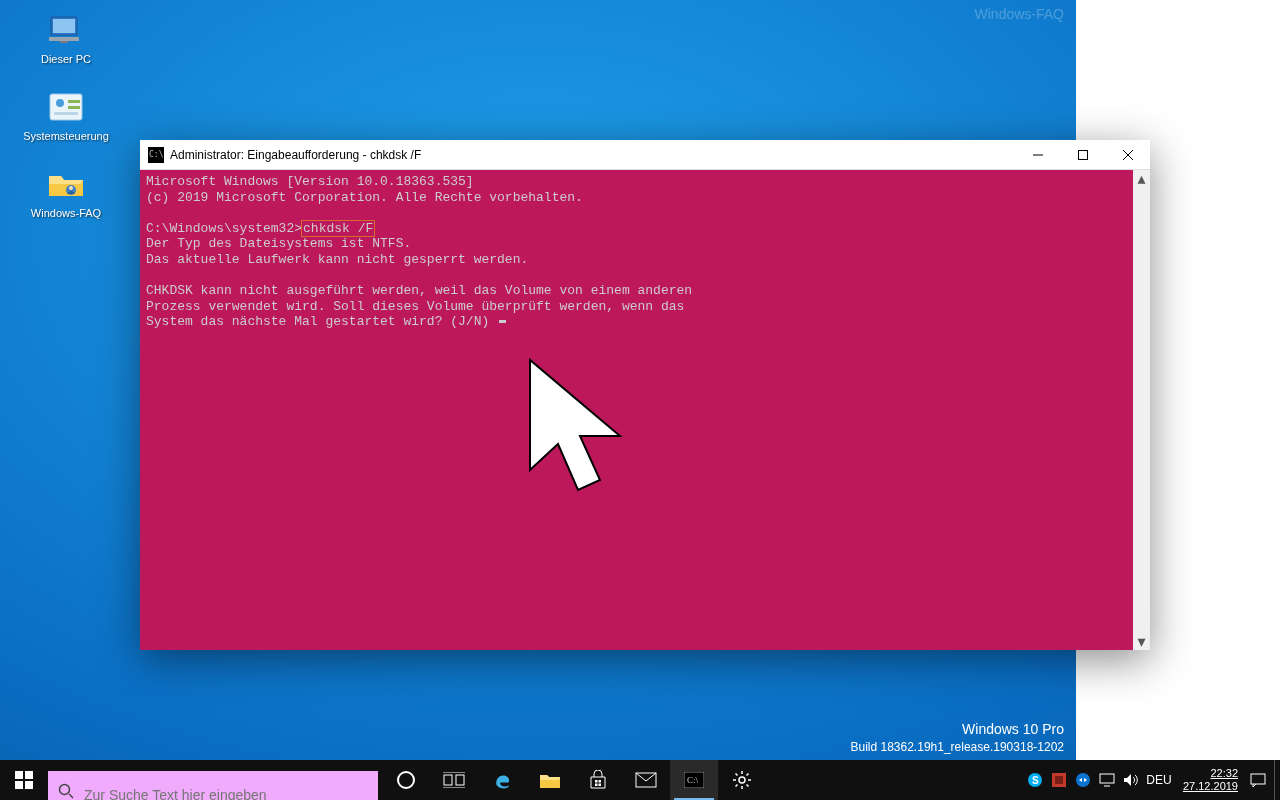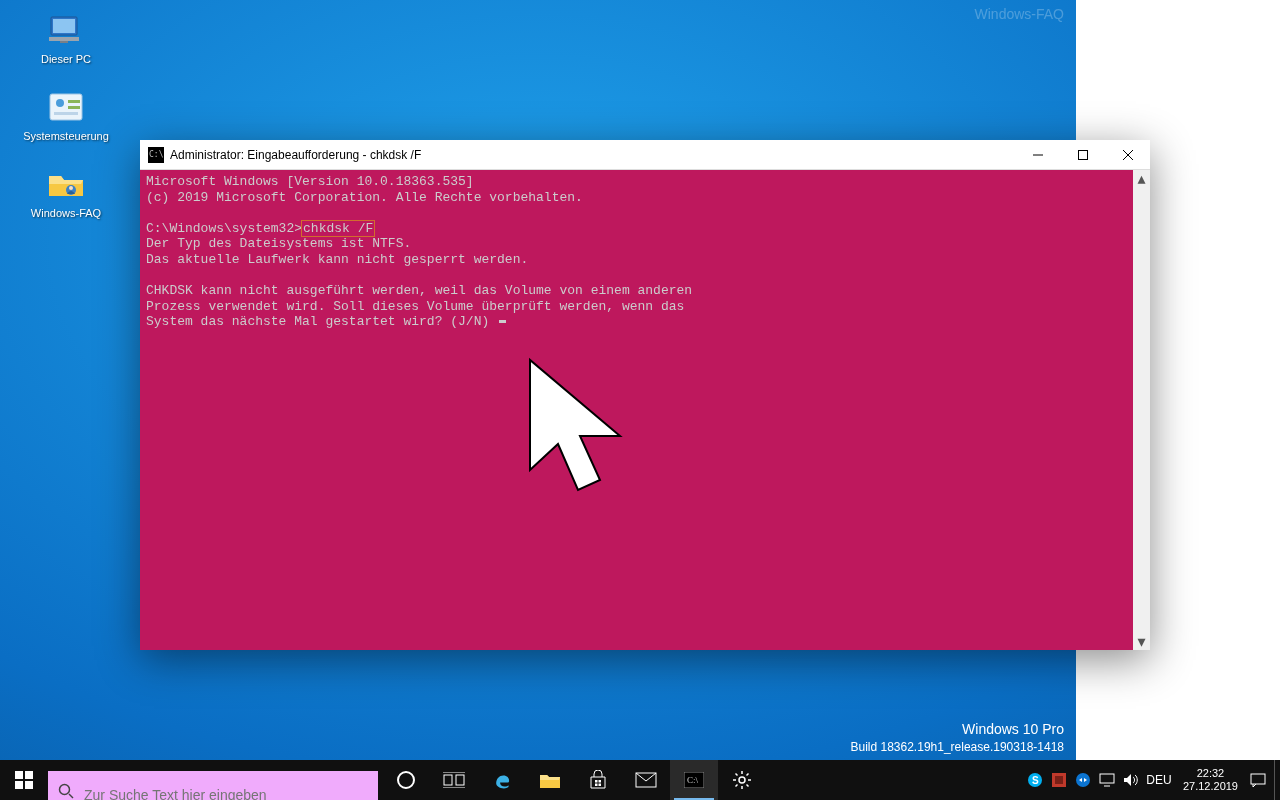--- a/index.html
+++ b/index.html
@@ -39,31 +39,31 @@
   .start { width:48px; height:40px; display:flex; align-items:center; justify-content:center; }
   .search { height:32px; width:330px; background:#f0abfc; margin:14px 4px 0 0; display:flex; align-items:flex-end; border:none; }
   .search .si { width:36px; text-align:center; color:#333; }
   .search input { border:none; outline:none; font-size:14px; flex:1; color:#666; background:transparent; }
   .tbicons { display:flex; height:40px; }
   .tbicons .tb { width:48px; height:40px; display:flex; align-items:center; justify-content:center; color:#fff; position:relative;}
   .tb.active { background:#2a2a2a; }
   .tb.active:after{content:"";position:absolute;bottom:0;left:4px;right:4px;height:2px;background:#76b9ed;}
   .tray { margin-left:auto; display:flex; align-items:center; height:40px; color:#fff; font-size:11px; }
   .tray .ti { width:24px; height:40px; display:flex; align-items:center; justify-content:center; }
-  .tray .clock{ text-align:center; padding:0 8px; line-height:1.2;}
+  .tray .clock{ text-align:right; padding:0 8px; line-height:1.2;text-decoration:underline;}
   .tray .desk { width:6px; height:40px; border-left:1px solid #555; margin-left:4px;}
 </style>
 </head>
 <body>
 
 <div id="desktop">
   <div class="watermark-top">Windows-FAQ</div>
   <div class="watermark-bot">
     <div>Windows 10 Pro</div>
-    <div>Build 18362.19h1_release.190318-1418</div>
+    <div>Build 18362.19h1_release.190318-1202</div>
   </div>
 
   <div class="dicos">
     <div class="dico">
       <div class="img">
         <svg width="38" height="34" viewBox="0 0 38 34">
             <rect x="4" y="4" width="26" height="18" rx="1" fill="#2d76c8" stroke="#1b5596"></rect>
             <rect x="6" y="6" width="22" height="14" fill="#8cc5f2"></rect>
             <rect x="2" y="24" width="30" height="4" fill="#9aa4ae"></rect>
             <rect x="13" y="28" width="8" height="2" fill="#787f88"></rect>

